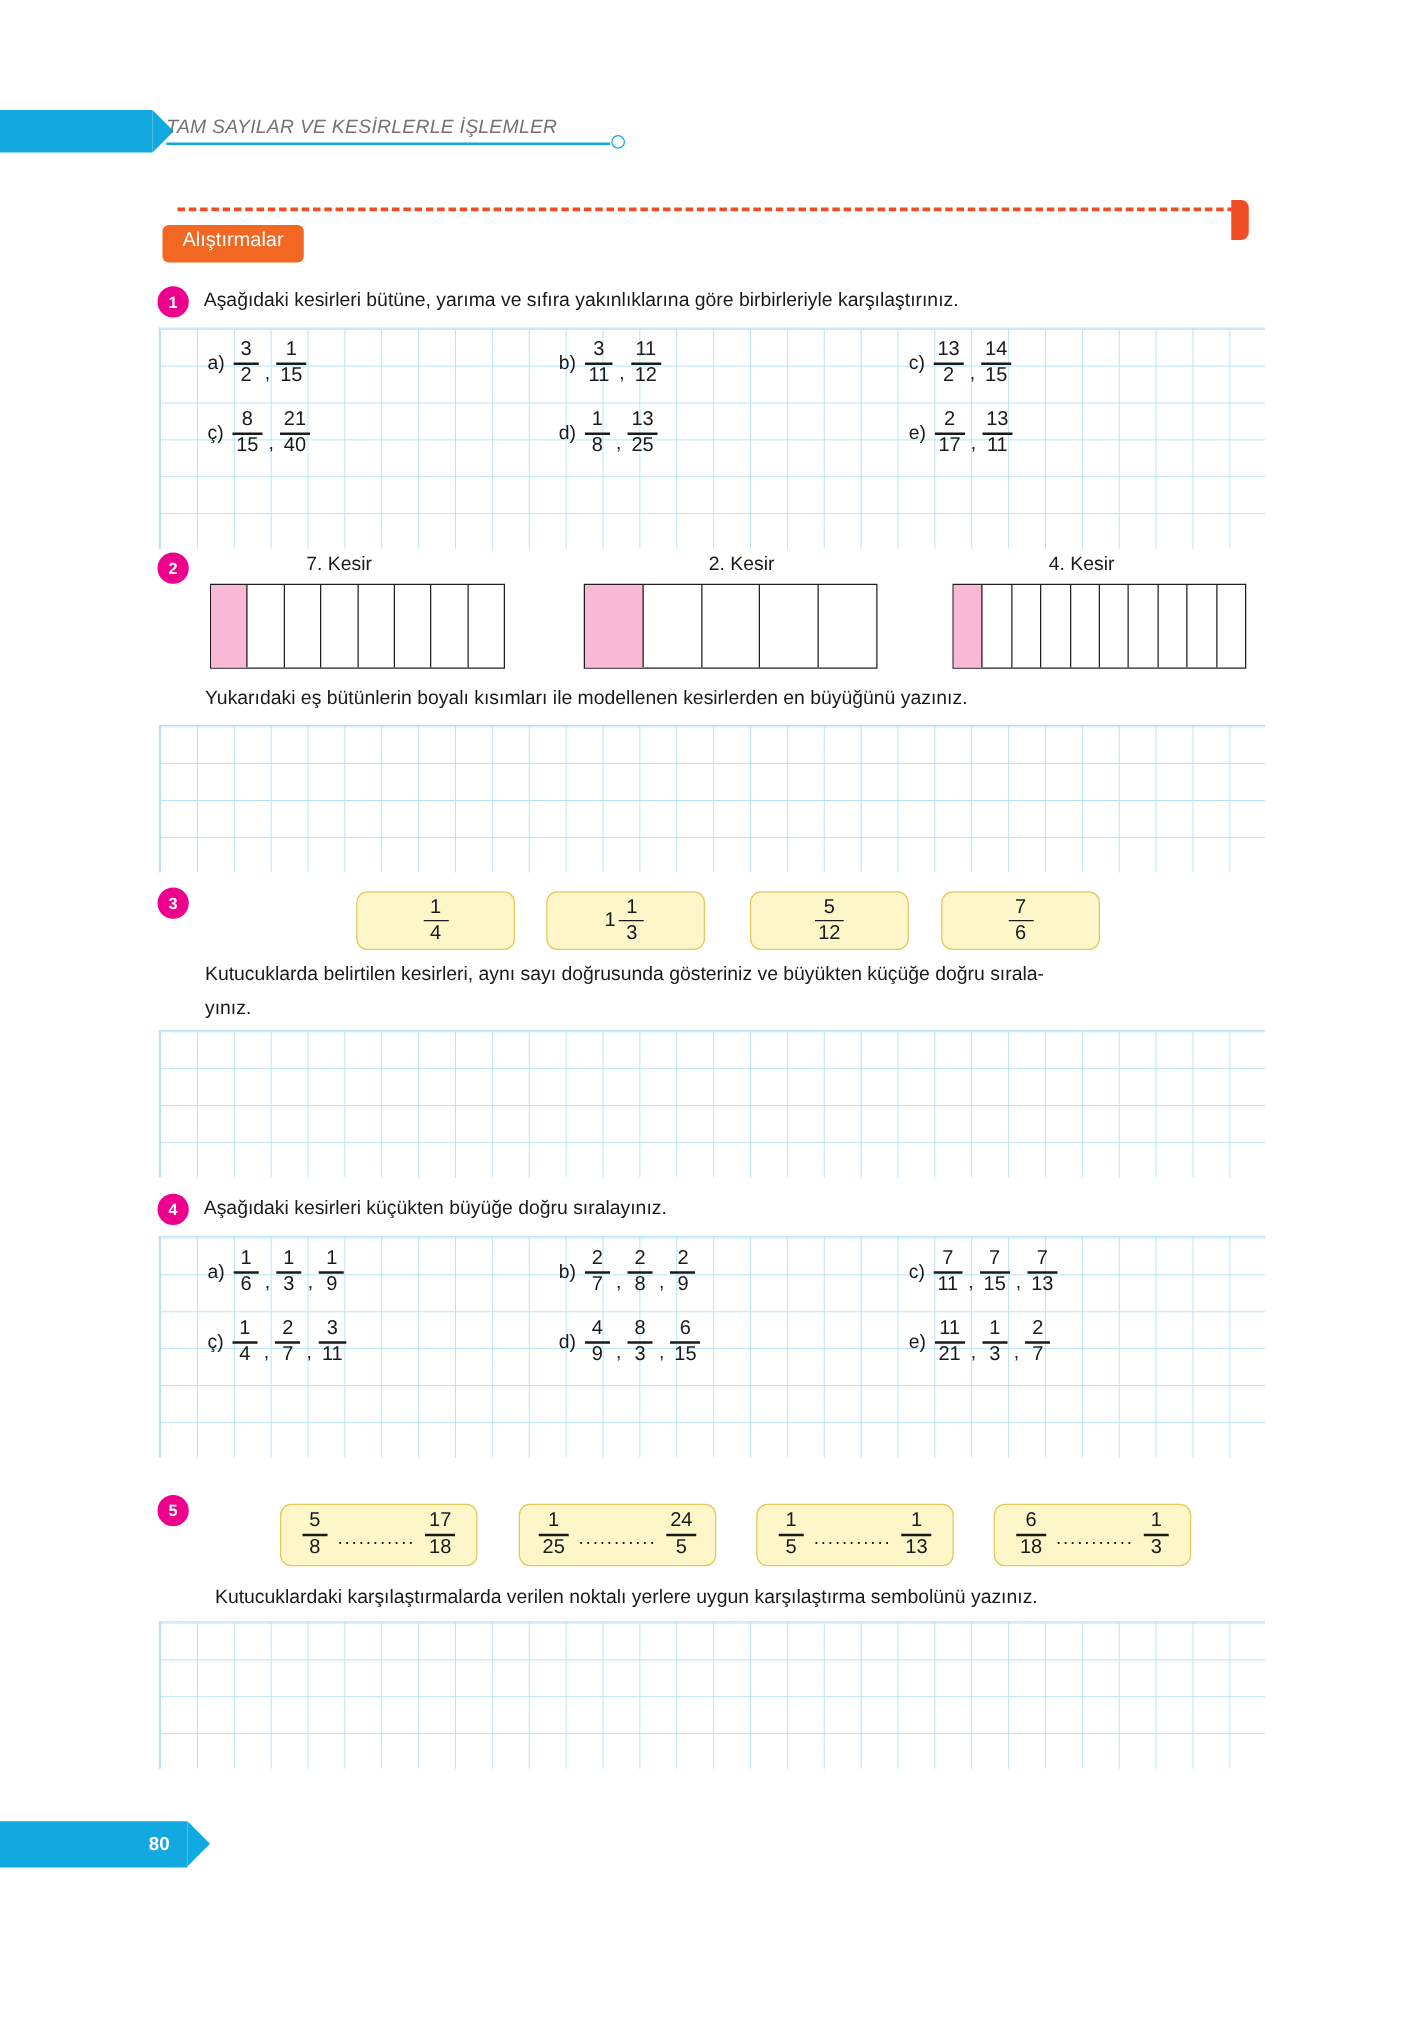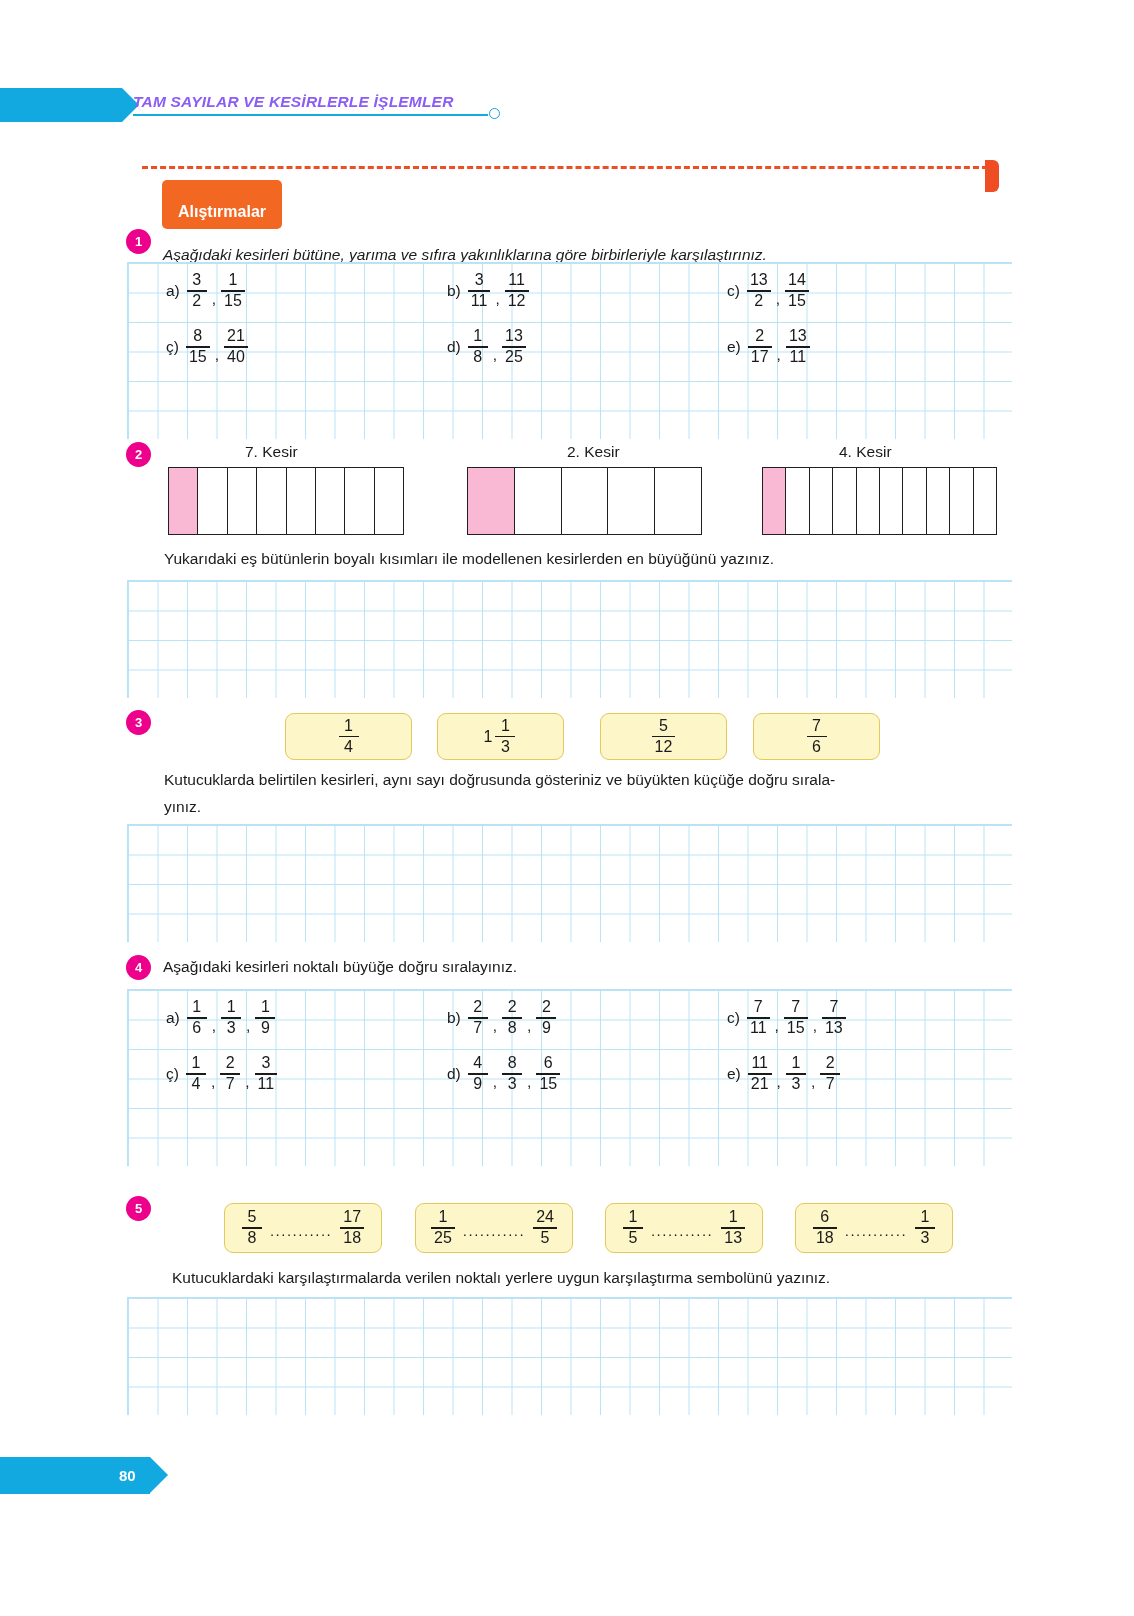--- a/index.html
+++ b/index.html
@@ -33,23 +33,23 @@
     height: 0;
     border-top: 17px solid transparent;
     border-bottom: 17px solid transparent;
     border-left: 17px solid #12a8e0;
   }
   .header-title {
     position: absolute;
     left: 133px;
     top: 93px;
     font-size: 15.5px;
-    font-weight: bold;
+    font-weight: normal;
     font-style: italic;
-    color: #8b5cf6;
+    color: #737373;
     letter-spacing: 0.2px;
   }
   .header-rule {
     position: absolute;
     left: 133px;
     top: 114px;
     width: 355px;
     height: 2px;
     background: #12a8e0;
   }
@@ -82,24 +82,23 @@
     background: #ef4d23;
     border-radius: 0 6px 6px 0;
   }
   .exercise-label {
     position: absolute;
     left: 130px;
     top: 180px;
     background: #f26722;
     color: #ffffff;
     font-size: 16px;
-    font-weight: bold;
-    padding: 23px 16px 8px 16px;
+    font-weight: normal;
+    padding: 4px 16px 8px 16px;
     border-radius: 5px;
-    margin-left: 32px;
   }
 
   
   .qnum {
     position: absolute;
     width: 25px;
     height: 25px;
     border-radius: 50%;
     background: #ec008c;
     color: #fff;
@@ -250,21 +249,21 @@
 <div class="header-band"></div>
 <div class="header-title">TAM SAYILAR VE KESİRLERLE İŞLEMLER</div>
 <div class="header-rule"></div>
 <div class="header-dot"></div>
 
 <div class="dash-bar"></div>
 <div class="dash-cap"></div>
 <div class="exercise-label">Alıştırmalar</div>
 
 <div class="qnum" style="left:126px; top:229px;">1</div>
-<div class="qtext" style="left:163px; top:244px; width:830px;font-style:italic;">Aşağıdaki kesirleri bütüne, yarıma ve sıfıra yakınlıklarına göre birbirleriyle karşılaştırınız.</div>
+<div class="qtext" style="left:163px; top:230px; width:830px;">Aşağıdaki kesirleri bütüne, yarıma ve sıfıra yakınlıklarına göre birbirleriyle karşılaştırınız.</div>
 
 <div class="grid" style="left:127px; top:262px; width:885px; height:177px;"></div>
 
 <div class="frow" style="left:166px; top:272px;">
   <span class="item-label">a)</span>
   <span class="frac">
       <span class="num">3</span>
       <span class="bar"></span>
       <span class="den">2</span>
     </span>
@@ -422,21 +421,21 @@
       <span class="den">6</span>
     </span>
 </div>
 
 <div class="qtext" style="left:164px; top:769px; width:845px;">Kutucuklarda belirtilen kesirleri, aynı sayı doğrusunda gösteriniz ve büyükten küçüğe doğru sırala-</div>
 <div class="qtext" style="left:164px; top:796px; width:845px;">yınız.</div>
 
 <div class="grid" style="left:127px; top:824px; width:885px; height:118px;"></div>
 
 <div class="qnum" style="left:126px; top:955px;">4</div>
-<div class="qtext" style="left:163px; top:956px; width:830px;">Aşağıdaki kesirleri noktalı büyüğe doğru sıralayınız.</div>
+<div class="qtext" style="left:163px; top:956px; width:830px;">Aşağıdaki kesirleri küçükten büyüğe doğru sıralayınız.</div>
 
 <div class="grid" style="left:127px; top:989px; width:885px; height:177px;"></div>
 
 <div class="frow" style="left:166px; top:999px;">
   <span class="item-label">a)</span>
   <span class="frac">
       <span class="num">1</span>
       <span class="bar"></span>
       <span class="den">6</span>
     </span>

